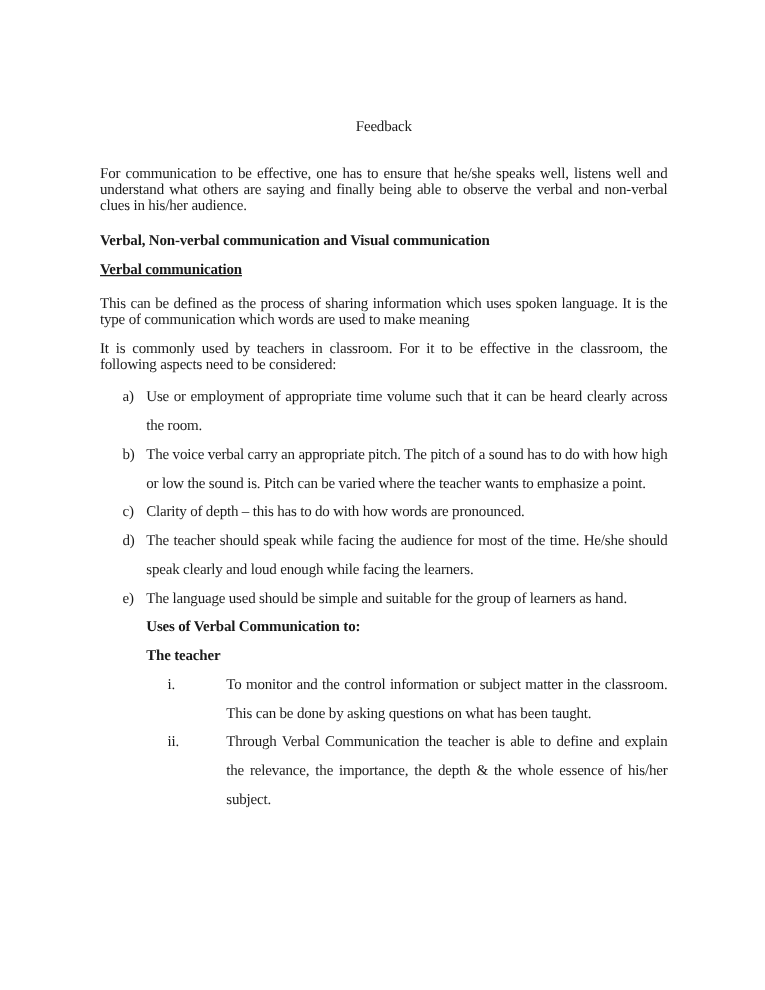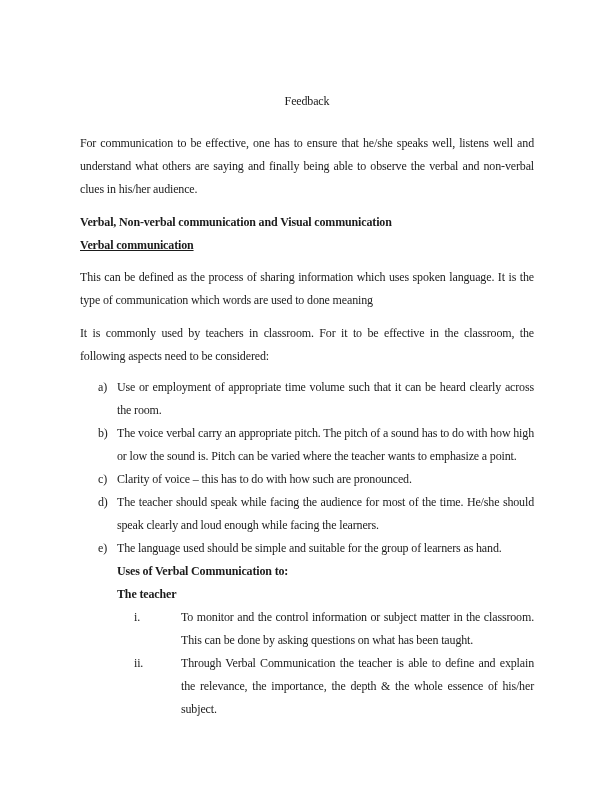--- a/index.html
+++ b/index.html
@@ -18,21 +18,21 @@
     background: #ffffff;
     padding: 92px 78px 0 80px;
     font-size: 12px;
     letter-spacing: -0.15px;
     overflow: hidden;
   }
   .title {
     text-align: center;
     line-height: 18px;
   }
-  p { margin: 0; text-align: justify; line-height: 23px; }
+  p { margin: 0; text-align: justify; line-height: 13px; }
   .intro { margin-top: 22px; }
   .headings { margin-top: 10px; line-height: 23px; font-weight: bold; }
   .underline { text-decoration: underline; text-align: center; }
   .para1 { margin-top: 9px; }
   .para2 { margin-top: 10px; }
   .list { margin-top: 8px; line-height: 23px; }
   .list-item { display: flex; margin-left: 18px; }
   .li-label { flex: 0 0 19px; }
   .li-text { flex: 1; text-align: justify; }
   .sub-bold { font-weight: bold; margin-left: 37px; }
@@ -49,39 +49,39 @@
 
   <p class="intro">For communication to be effective, one has to ensure that he/she speaks well, listens well and understand what others are saying and finally being able to observe the verbal and non-verbal clues in his/her audience.</p>
 
   <div class="headings">
     <div>Verbal, Non-verbal communication and Visual communication</div>
     <div>
       <span class="underline">Verbal communication</span>
     </div>
   </div>
 
-  <p class="para1">This can be defined as the process of sharing information which uses spoken language. It is the type of communication which words are used to done meaning</p>
+  <p class="para1">This can be defined as the process of sharing information which uses spoken language. It is the type of communication which words are used to make meaning</p>
 
   <p class="para2">It is commonly used by teachers in classroom. For it to be effective in the classroom, the following aspects need to be considered:</p>
 
   <div class="list">
 
     <div class="list-item">
       <span class="li-label">a)</span>
       <span class="li-text">Use or employment of appropriate time volume such that it can be heard clearly across the room.</span>
     </div>
 
     <div class="list-item">
       <span class="li-label">b)</span>
       <span class="li-text">The voice verbal carry an appropriate pitch. The pitch of a sound has to do with how high or low the sound is. Pitch can be varied where the teacher wants to emphasize a point.</span>
     </div>
 
     <div class="list-item">
       <span class="li-label">c)</span>
-      <span class="li-text">Clarity of voice – this has to do with how such are pronounced.</span>
+      <span class="li-text">Clarity of depth – this has to do with how words are pronounced.</span>
     </div>
 
     <div class="list-item">
       <span class="li-label">d)</span>
       <span class="li-text">The teacher should speak while facing the audience for most of the time. He/she should speak clearly and loud enough while facing the learners.</span>
     </div>
 
     <div class="list-item">
       <span class="li-label">e)</span>
       <span class="li-text">The language used should be simple and suitable for the group of learners as hand.</span>

